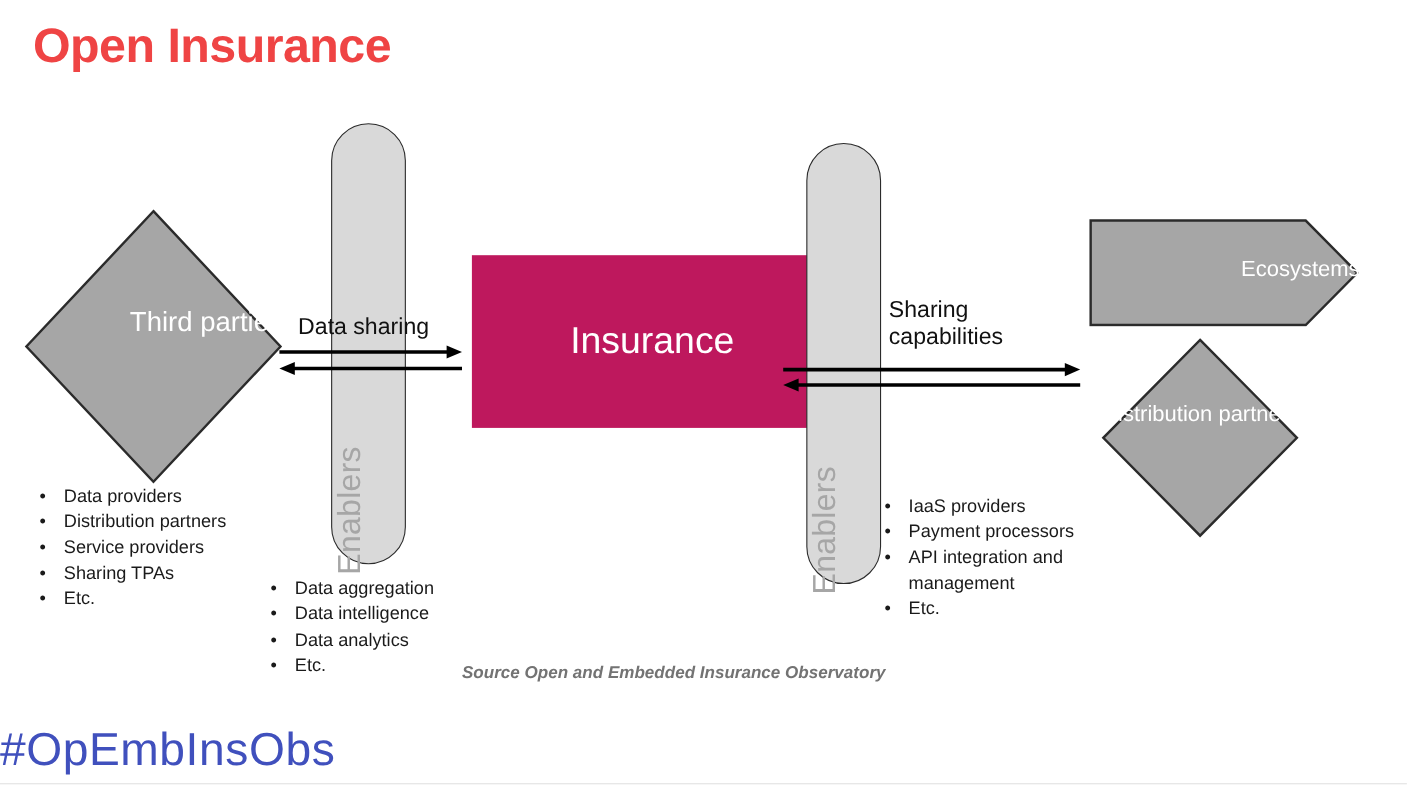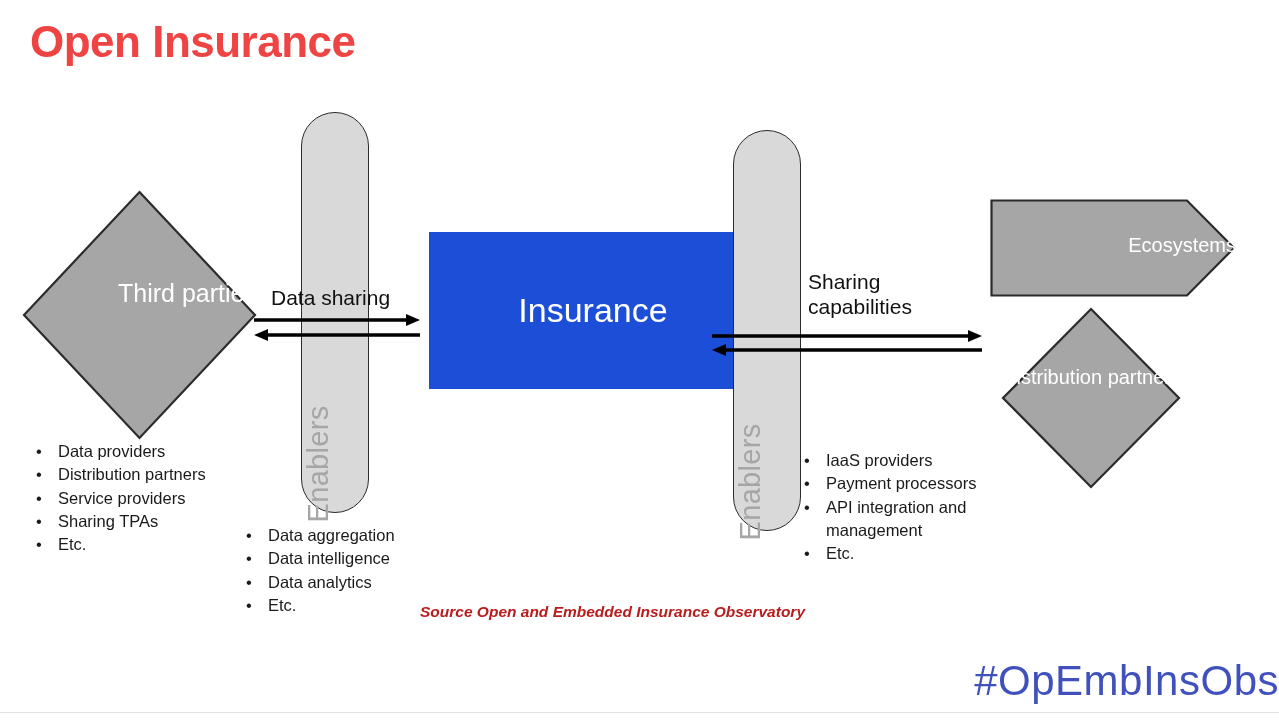--- a/index.html
+++ b/index.html
@@ -71,21 +71,21 @@
     top: 34px;
     left: -22px;
     font-size: 20px;
   }
 
   
   #insurance-box {
     position: absolute;
     left: 429px; top: 232px;
     width: 328px; height: 157px;
-    background: #1d4ed8;
+    background: #be185d;
     display: flex;
     align-items: center;
     justify-content: center;
   }
   #insurance-box .box-label {
     color: #ffffff;
     font-size: 34px;
     line-height: 1.1;
   }
 
@@ -160,27 +160,27 @@
   #bullets-enablers-left { left: 240px; top: 524px; width: 210px; }
   #bullets-enablers-right { left: 798px; top: 449px; width: 215px; }
 
   
   #source-note {
     position: absolute;
     left: 420px; top: 603px;
     font-size: 15.5px;
     font-weight: bold;
     font-style: italic;
-    color: #b91c1c;
+    color: #737373;
   }
   #hashtag {
     position: absolute;
     left: 0; right: 0;
     top: 657px;
-    text-align: right;
+    text-align: left;
     font-size: 42px;
     color: #4050bd;
     letter-spacing: 0.5px;
   }
   #bottom-rule {
     position: absolute;
     left: 0; right: 0;
     top: 712px;
     height: 1px;
     background: #e2e2e2;

